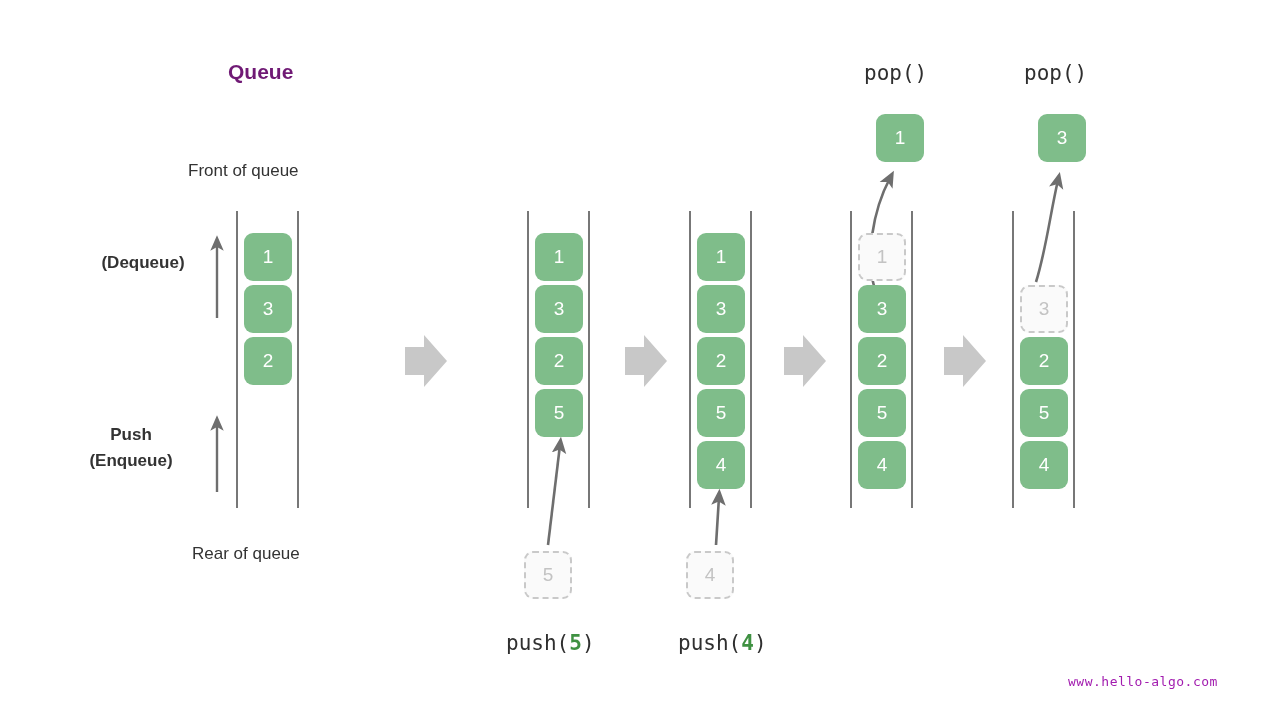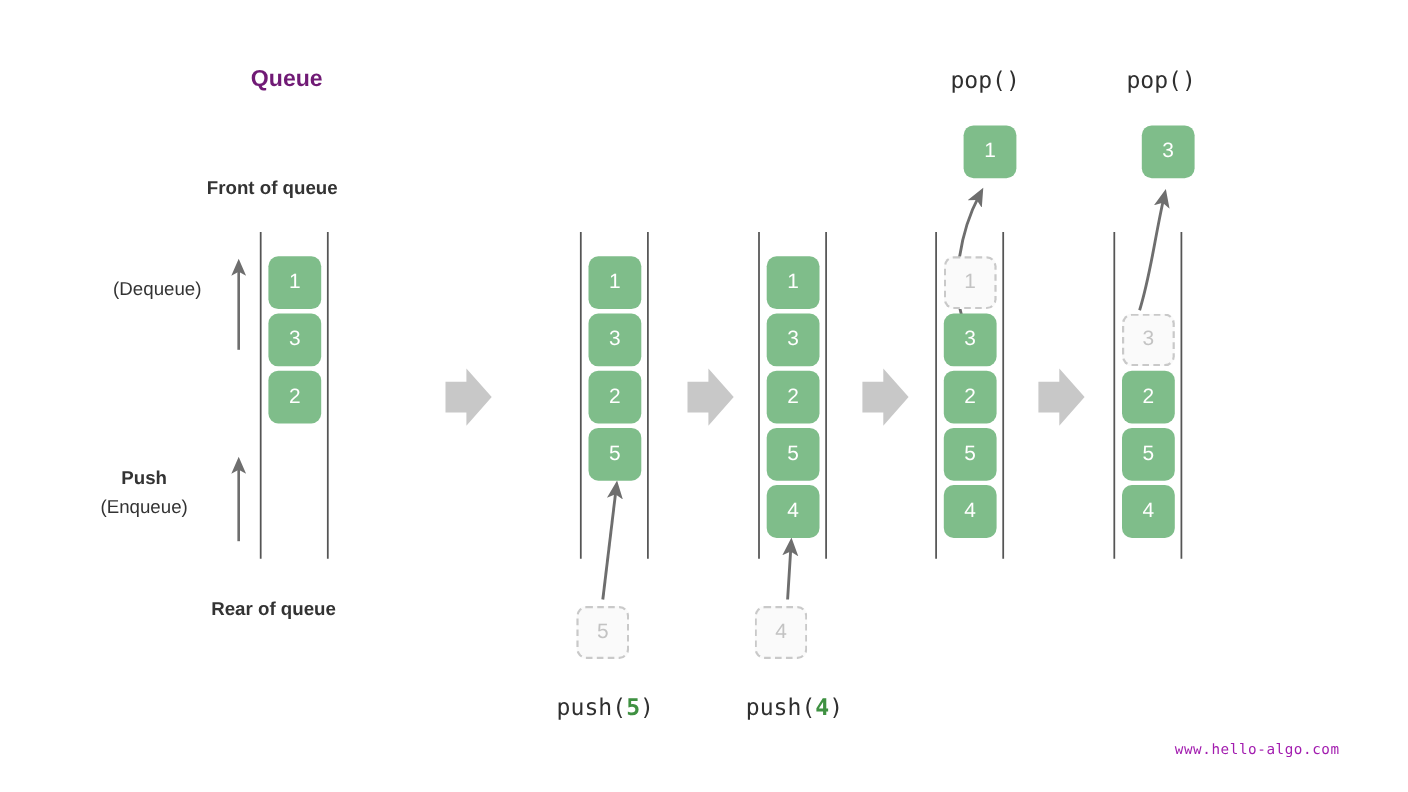--- a/index.html
+++ b/index.html
@@ -35,40 +35,40 @@
   }
   .title-queue {
     font-size: 21px;
     font-weight: bold;
     color: #701a75;
     left: 228px;
     top: 60px;
   }
   .head-lbl {
     font-size: 17px;
-    font-weight: bold;
+    font-weight: normal;
     color: #333333;
   }
   .front-lbl { left: 188px; top: 161px; }
   .rear-lbl  { left: 192px; top: 544px; }
 
   .side-group {
     position: absolute;
     text-align: center;
     width: 170px;
   }
   .side-group .main {
     font-size: 17px;
     font-weight: bold;
     color: #333333;
     line-height: 26px;
   }
   .side-group .sub {
     font-size: 17px;
-    font-weight: normal;
+    font-weight: bold;
     color: #333333;
     line-height: 26px;
   }
   .pop-group  { left: 58px; top: 250px; }
   .push-group { left: 46px; top: 422px; }
 
   .mono-lbl {
     position: absolute;
     font-family: "DejaVu Sans Mono", "Liberation Mono", monospace;
     font-size: 21px;

